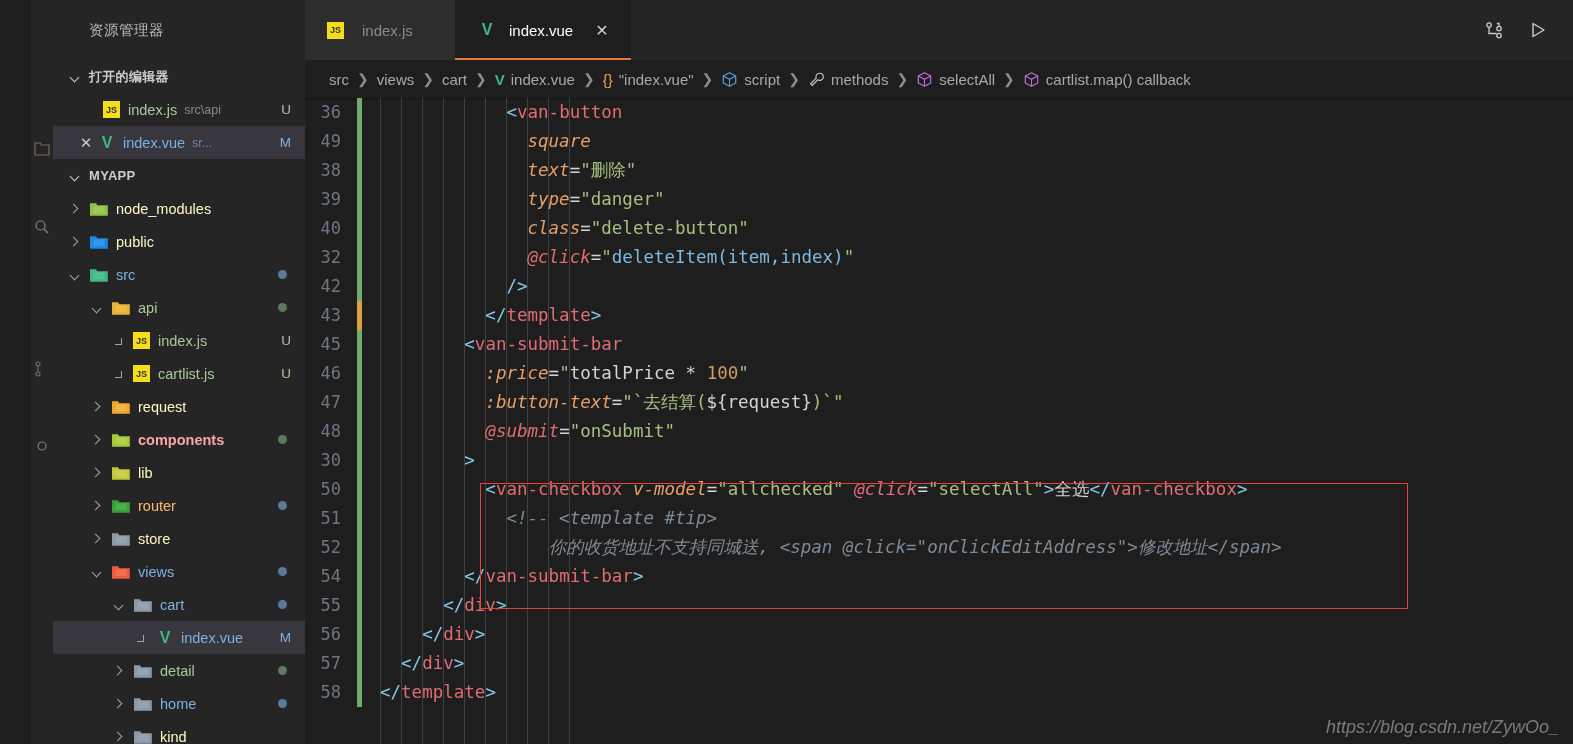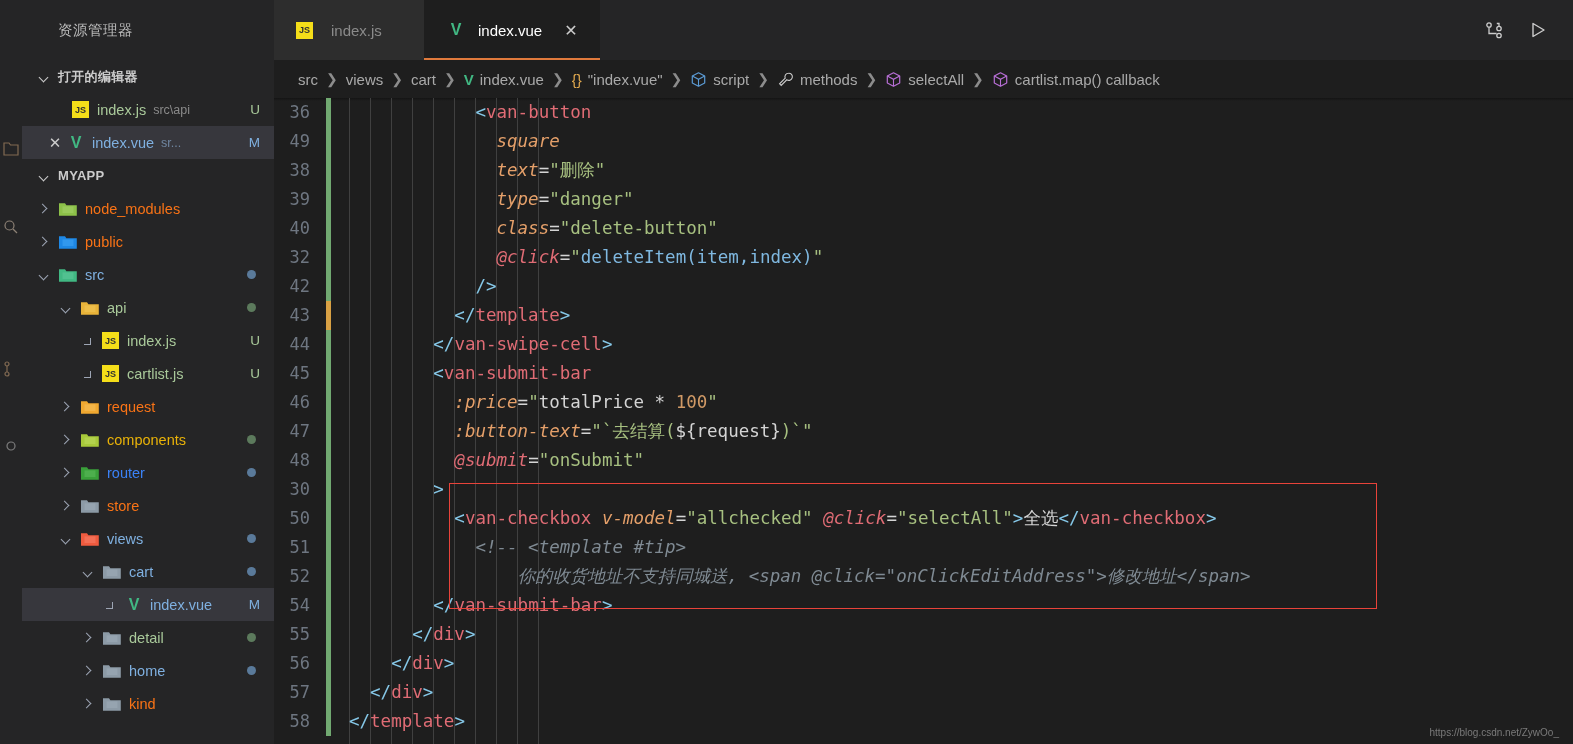--- a/index.html
+++ b/index.html
@@ -2,21 +2,21 @@
 <html><head>
 <meta charset="utf-8">
 <style>
   * { margin:0; padding:0; box-sizing:border-box; }
   html,body {
     width:1573px; height:744px; overflow:hidden;
     background:#1e1e1e;
     font-family:"Liberation Sans", sans-serif;
     -webkit-font-smoothing:antialiased;
   }
-  #app { position:relative; width:1573px; height:744px; display:flex; background:#1e1e1e; }
+  #app { position:relative; width:1573px; height:744px; display:flex; background:#1e1e1e;padding-left:31px; }
 
   
   .activity-bar {
     width:22px; height:744px; background:#252526; flex:0 0 22px;
     position:relative;
   }
   .act-icon {
     position:absolute; left:2px; width:18px; height:18px;
     opacity:.75;
   }
@@ -47,21 +47,21 @@
   .chev.down::before { transform:rotate(45deg); }
   .chev.right::before { transform:rotate(-45deg); left:3px; top:4px; }
   .chev.dim::before { border-color:#9da5b4; }
 
   .row {
     height:33px; display:flex; align-items:center; font-size:14.5px;
     white-space:nowrap; position:relative; cursor:pointer;
   }
   .row.sel { background:#37373d; }
   .row .ind { flex:0 0 auto; display:inline-block; }
-  .row .label { color:#f97316; }
+  .row .label { color:#fef9c3; }
   .row .sub { color:#8a8a8a; font-size:12.5px; margin-left:7px; }
   .row .badge { margin-left:auto; margin-right:14px; font-size:13.5px; }
   .row .dot { margin-left:auto; margin-right:18px; width:9px; height:9px; border-radius:50%; }
 
   .fico { width:20px; height:18px; flex:0 0 20px; margin-right:7px; position:relative; }
   .fico svg { display:block; width:20px; height:18px; }
   .xclose { width:18px; flex:0 0 18px; margin-left:10px; margin-right:2px; color:#cccccc; font-size:15px; text-align:center; line-height:18px; }
   .vue-glyph { color:#41b883; font-weight:bold; font-size:16px; width:20px; flex:0 0 20px; text-align:center; margin-right:6px; }
   .js-glyph {
     width:17px; height:17px; flex:0 0 17px; background:#f5de19; color:#323330;
@@ -124,21 +124,21 @@
   .t-plain { color:#d4d4d4; }
   .t-num   { color:#d19a66; }
   .t-cmt   { color:#7f8a93; font-style:italic; }
   .t-event { color:#e06c75; font-style:italic; }
 
   .redbox {
     position:absolute; border:1.5px solid #e8433a; pointer-events:none;
   }
   .watermark {
     position:absolute; right:14px; bottom:6px;
-    color:#7a7a7a; font-size:10px; font-family:"Liberation Sans", sans-serif;
+    color:#7a7a7a; font-size:18px; font-family:"Liberation Sans", sans-serif;font-style:italic;
   }
   .scroll-shadow { position:absolute; left:0; right:0; top:0; height:3px; background:linear-gradient(to bottom, rgba(0,0,0,.35), rgba(0,0,0,0)); }
 </style>
 </head>
 <body>
 
 <div id="app">
 
   <div class="activity-bar">
     <div class="act-icon" style="top:140px">
@@ -270,33 +270,44 @@
         </div>
         <div class="row">
           <span class="ind" style="width: 36px;"></span>
           <span class="chev dim right" style="width: 22px; flex: 0 0 22px;"></span>
           <span class="fico">
             <svg viewBox="0 0 20 18">
               <path d="M1 3.2h6l1.4 2h10.4v10.6H1z" fill="#a8c93a"></path>
               <rect x="4.5" y="6.4" width="11" height="6.6" fill="#bcd95f" opacity=".55"></rect>
             </svg>
           </span>
-          <span class="label" style="color: #eab308;">components</span>
+          <span class="label" style="color: #fca5a5; font-weight: bold;">components</span>
           <span class="dot" style="background: rgb(92, 122, 92);"></span>
+        </div>
+        <div class="row">
+          <span class="ind" style="width: 36px;"></span>
+          <span class="chev dim right" style="width: 22px; flex: 0 0 22px;"></span>
+          <span class="fico">
+            <svg viewBox="0 0 20 18">
+              <path d="M1 3.2h6l1.4 2h10.4v10.6H1z" fill="#c2c83a"></path>
+              <rect x="4.5" y="6.4" width="11" height="6.6" fill="#d4da5f" opacity=".55"></rect>
+            </svg>
+          </span>
+          <span class="label">lib</span>
         </div>
         <div class="row">
           <span class="ind" style="width: 36px;"></span>
           <span class="chev dim right" style="width: 22px; flex: 0 0 22px;"></span>
           <span class="fico">
             <svg viewBox="0 0 20 18">
               <path d="M1 3.2h6l1.4 2h10.4v10.6H1z" fill="#3aa03a"></path>
               <rect x="4.5" y="6.4" width="11" height="6.6" fill="#5cbb5c" opacity=".55"></rect>
             </svg>
           </span>
-          <span class="label" style="color: #3b82f6;">router</span>
+          <span class="label" style="color: #fdba74;">router</span>
           <span class="dot" style="background: rgb(90, 122, 154);"></span>
         </div>
         <div class="row">
           <span class="ind" style="width: 36px;"></span>
           <span class="chev dim right" style="width: 22px; flex: 0 0 22px;"></span>
           <span class="fico">
             <svg viewBox="0 0 20 18">
               <path d="M1 3.2h6l1.4 2h10.4v10.6H1z" fill="#8c9aa6"></path>
               <rect x="4.5" y="6.4" width="11" height="6.6" fill="#9fadb8" opacity=".55"></rect>
             </svg>
@@ -483,21 +494,20 @@
         </div>
       <div class="code-inner" id="code">
           <div class="cline"><div class="lnum">36</div><div class="gitbar add"></div><div class="gap"></div><div class="ctext"><span class="t-plain">            </span><span class="t-punc">&lt;</span><span class="t-tag">van-button</span></div></div>
           <div class="cline"><div class="lnum">49</div><div class="gitbar add"></div><div class="gap"></div><div class="ctext"><span class="t-plain">              </span><span class="t-attr">square</span></div></div>
           <div class="cline"><div class="lnum">38</div><div class="gitbar add"></div><div class="gap"></div><div class="ctext"><span class="t-plain">              </span><span class="t-attr">text</span><span class="t-plain">=</span><span class="t-str">"删除"</span></div></div>
           <div class="cline"><div class="lnum">39</div><div class="gitbar add"></div><div class="gap"></div><div class="ctext"><span class="t-plain">              </span><span class="t-attr">type</span><span class="t-plain">=</span><span class="t-str">"danger"</span></div></div>
           <div class="cline"><div class="lnum">40</div><div class="gitbar add"></div><div class="gap"></div><div class="ctext"><span class="t-plain">              </span><span class="t-attr">class</span><span class="t-plain">=</span><span class="t-str">"delete-button"</span></div></div>
           <div class="cline"><div class="lnum">32</div><div class="gitbar add"></div><div class="gap"></div><div class="ctext"><span class="t-plain">              </span><span class="t-event">@click</span><span class="t-plain">=</span><span class="t-str">"</span><span class="t-fn">deleteItem(item,index)</span><span class="t-str">"</span></div></div>
           <div class="cline"><div class="lnum">42</div><div class="gitbar add"></div><div class="gap"></div><div class="ctext"><span class="t-plain">            </span><span class="t-punc">/&gt;</span></div></div>
           <div class="cline"><div class="lnum">43</div><div class="gitbar mod"></div><div class="gap"></div><div class="ctext"><span class="t-plain">          </span><span class="t-punc">&lt;/</span><span class="t-tag">template</span><span class="t-punc">&gt;</span></div></div>
-          <div class="cline"><div class="lnum">44</div><div class="gitbar add"></div><div class="gap"></div><div class="ctext"><span class="t-plain">        </span><span class="t-punc">&lt;/</span><span class="t-tag">van-swipe-cell</span><span class="t-punc">&gt;</span></div></div>
           <div class="cline"><div class="lnum">45</div><div class="gitbar add"></div><div class="gap"></div><div class="ctext"><span class="t-plain">        </span><span class="t-punc">&lt;</span><span class="t-tag">van-submit-bar</span></div></div>
           <div class="cline"><div class="lnum">46</div><div class="gitbar add"></div><div class="gap"></div><div class="ctext"><span class="t-plain">          </span><span class="t-attr">:price</span><span class="t-plain">=</span><span class="t-str">"</span><span class="t-plain">totalPrice * </span><span class="t-num">100</span><span class="t-str">"</span></div></div>
           <div class="cline"><div class="lnum">47</div><div class="gitbar add"></div><div class="gap"></div><div class="ctext"><span class="t-plain">          </span><span class="t-attr">:button-text</span><span class="t-plain">=</span><span class="t-str">"`去结算(</span><span class="t-plain">${request}</span><span class="t-str">)`"</span></div></div>
           <div class="cline"><div class="lnum">48</div><div class="gitbar add"></div><div class="gap"></div><div class="ctext"><span class="t-plain">          </span><span class="t-event">@submit</span><span class="t-plain">=</span><span class="t-str">"onSubmit"</span></div></div>
           <div class="cline"><div class="lnum">30</div><div class="gitbar add"></div><div class="gap"></div><div class="ctext"><span class="t-plain">        </span><span class="t-punc">&gt;</span></div></div>
           <div class="cline"><div class="lnum">50</div><div class="gitbar add"></div><div class="gap"></div><div class="ctext"><span class="t-plain">          </span><span class="t-punc">&lt;</span><span class="t-tag">van-checkbox</span><span class="t-plain"> </span><span class="t-attr">v-model</span><span class="t-plain">=</span><span class="t-str">"allchecked"</span><span class="t-plain"> </span><span class="t-event">@click</span><span class="t-plain">=</span><span class="t-str">"selectAll"</span><span class="t-punc">&gt;</span><span class="t-plain">全选</span><span class="t-punc">&lt;/</span><span class="t-tag">van-checkbox</span><span class="t-punc">&gt;</span></div></div>
           <div class="cline"><div class="lnum">51</div><div class="gitbar add"></div><div class="gap"></div><div class="ctext"><span class="t-plain">            </span><span class="t-cmt">&lt;!-- &lt;template #tip&gt;</span></div></div>
           <div class="cline"><div class="lnum">52</div><div class="gitbar add"></div><div class="gap"></div><div class="ctext"><span class="t-plain">                </span><span class="t-cmt">你的收货地址不支持同城送, &lt;span @click="onClickEditAddress"&gt;修改地址&lt;/span&gt;</span></div></div>
           <div class="cline"><div class="lnum">54</div><div class="gitbar add"></div><div class="gap"></div><div class="ctext"><span class="t-plain">        </span><span class="t-punc">&lt;/</span><span class="t-tag">van-submit-bar</span><span class="t-punc">&gt;</span></div></div>
           <div class="cline"><div class="lnum">55</div><div class="gitbar add"></div><div class="gap"></div><div class="ctext"><span class="t-plain">      </span><span class="t-punc">&lt;/</span><span class="t-tag">div</span><span class="t-punc">&gt;</span></div></div>

